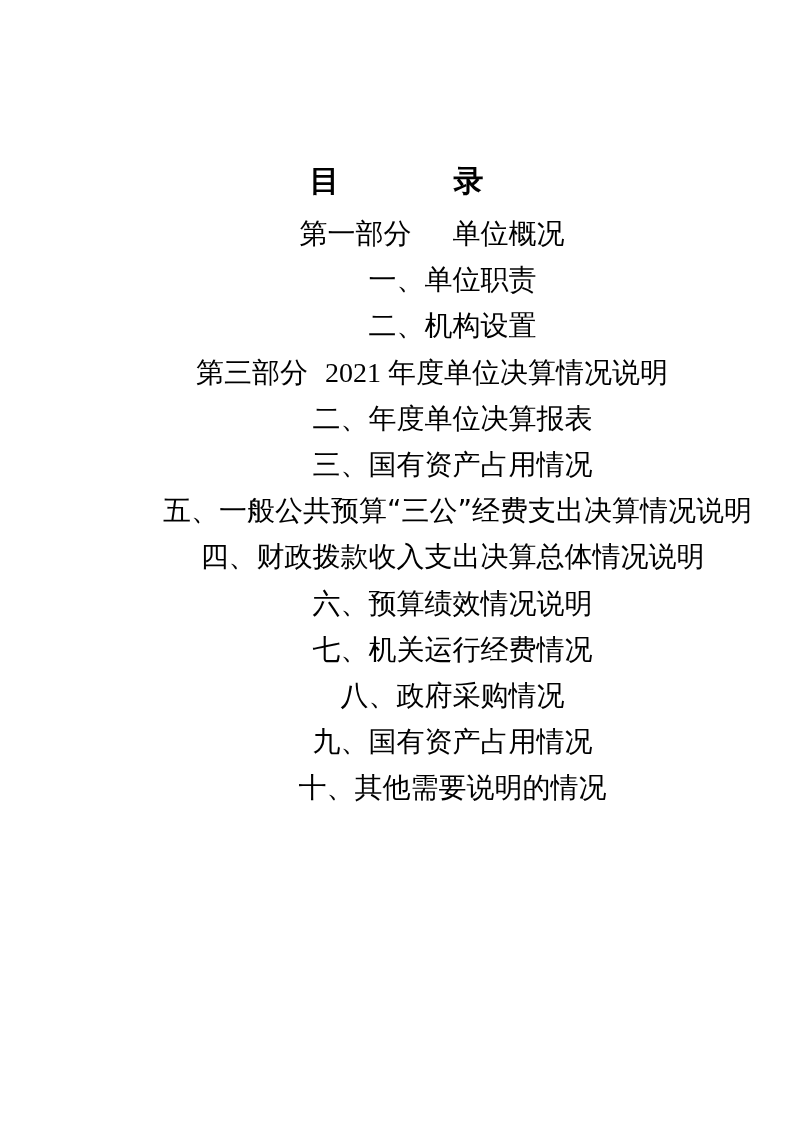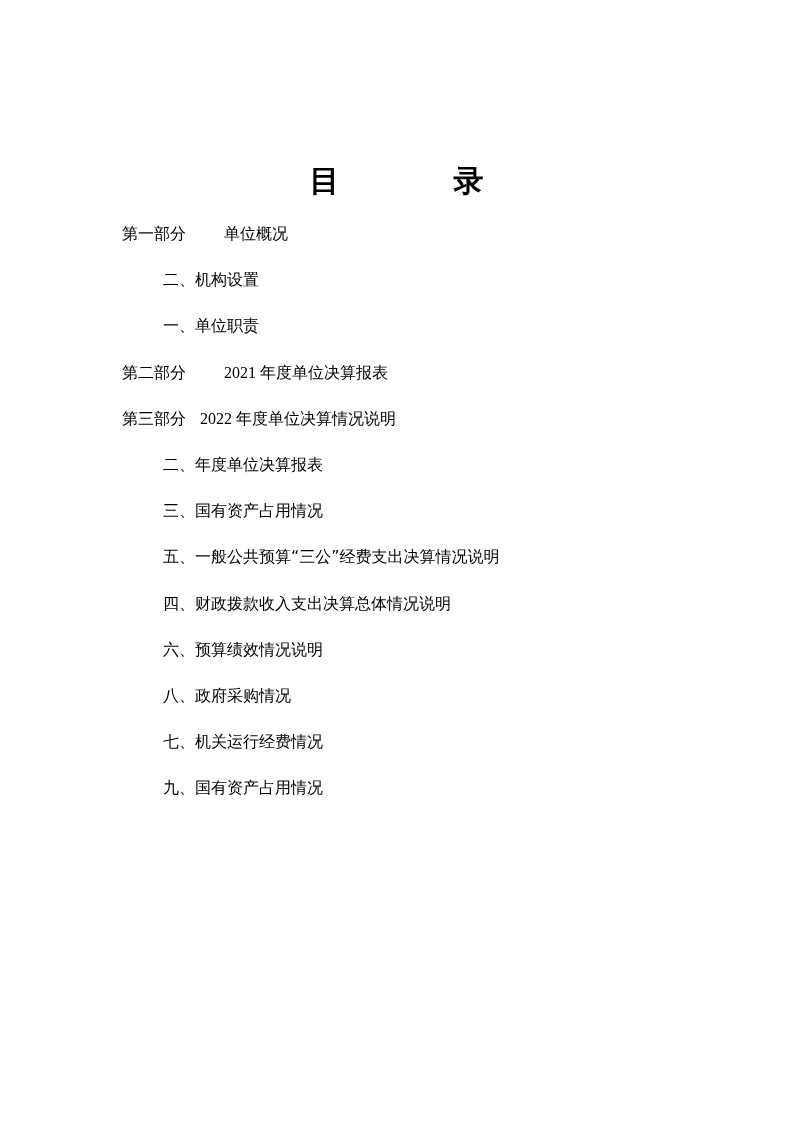--- a/index.html
+++ b/index.html
@@ -31,22 +31,23 @@
   }
   .toc {
     position: absolute;
     top: 211px;
     left: 122px;
     width: 620px;
   }
   .line {
     height: 46.2px;
     line-height: 46.2px;
-    font-size: 16px;
+    font-size: 28px;
     white-space: nowrap;
+    text-align: center;
   }
   .part {
     font-family: "Liberation Serif", "DejaVu Serif", serif;
     font-weight: normal;
   }
   .part .part-title.gap-wide   { margin-left: 34px; }
   .part .part-title.gap-narrow { margin-left: 10px; }
   .item {
     font-family: "DejaVu Sans", "Liberation Sans", sans-serif;
     padding-left: 41px;
@@ -62,37 +63,34 @@
     <span>录</span>
   </h1>
 
   <nav class="toc">
 
     <div class="line part">
       <span class="part-label">第一部分</span>
       <span class="part-title gap-wide">单位概况</span>
     </div>
 
+    <div class="line item">一、单位职责</div>
     <div class="line item">二、机构设置</div>
-    <div class="line item">一、单位职责</div>
 
-    <div class="line part">
-      <span class="part-label">第二部分</span>
-      <span class="part-title gap-wide">2021 年度单位决算报表</span>
-    </div>
 
     <div class="line part">
       <span class="part-label">第三部分</span>
-      <span class="part-title gap-narrow">2022 年度单位决算情况说明</span>
+      <span class="part-title gap-narrow">2021 年度单位决算情况说明</span>
     </div>
 
     <div class="line item">二、年度单位决算报表</div>
     <div class="line item">三、国有资产占用情况</div>
     <div class="line item">五、一般公共预算“三公”经费支出决算情况说明</div>
     <div class="line item">四、财政拨款收入支出决算总体情况说明</div>
     <div class="line item">六、预算绩效情况说明</div>
+    <div class="line item">七、机关运行经费情况</div>
     <div class="line item">八、政府采购情况</div>
-    <div class="line item">七、机关运行经费情况</div>
     <div class="line item">九、国有资产占用情况</div>
+    <div class="line item">十、其他需要说明的情况</div>
 
 
   </nav>
 </div>
 
 </body></html>

